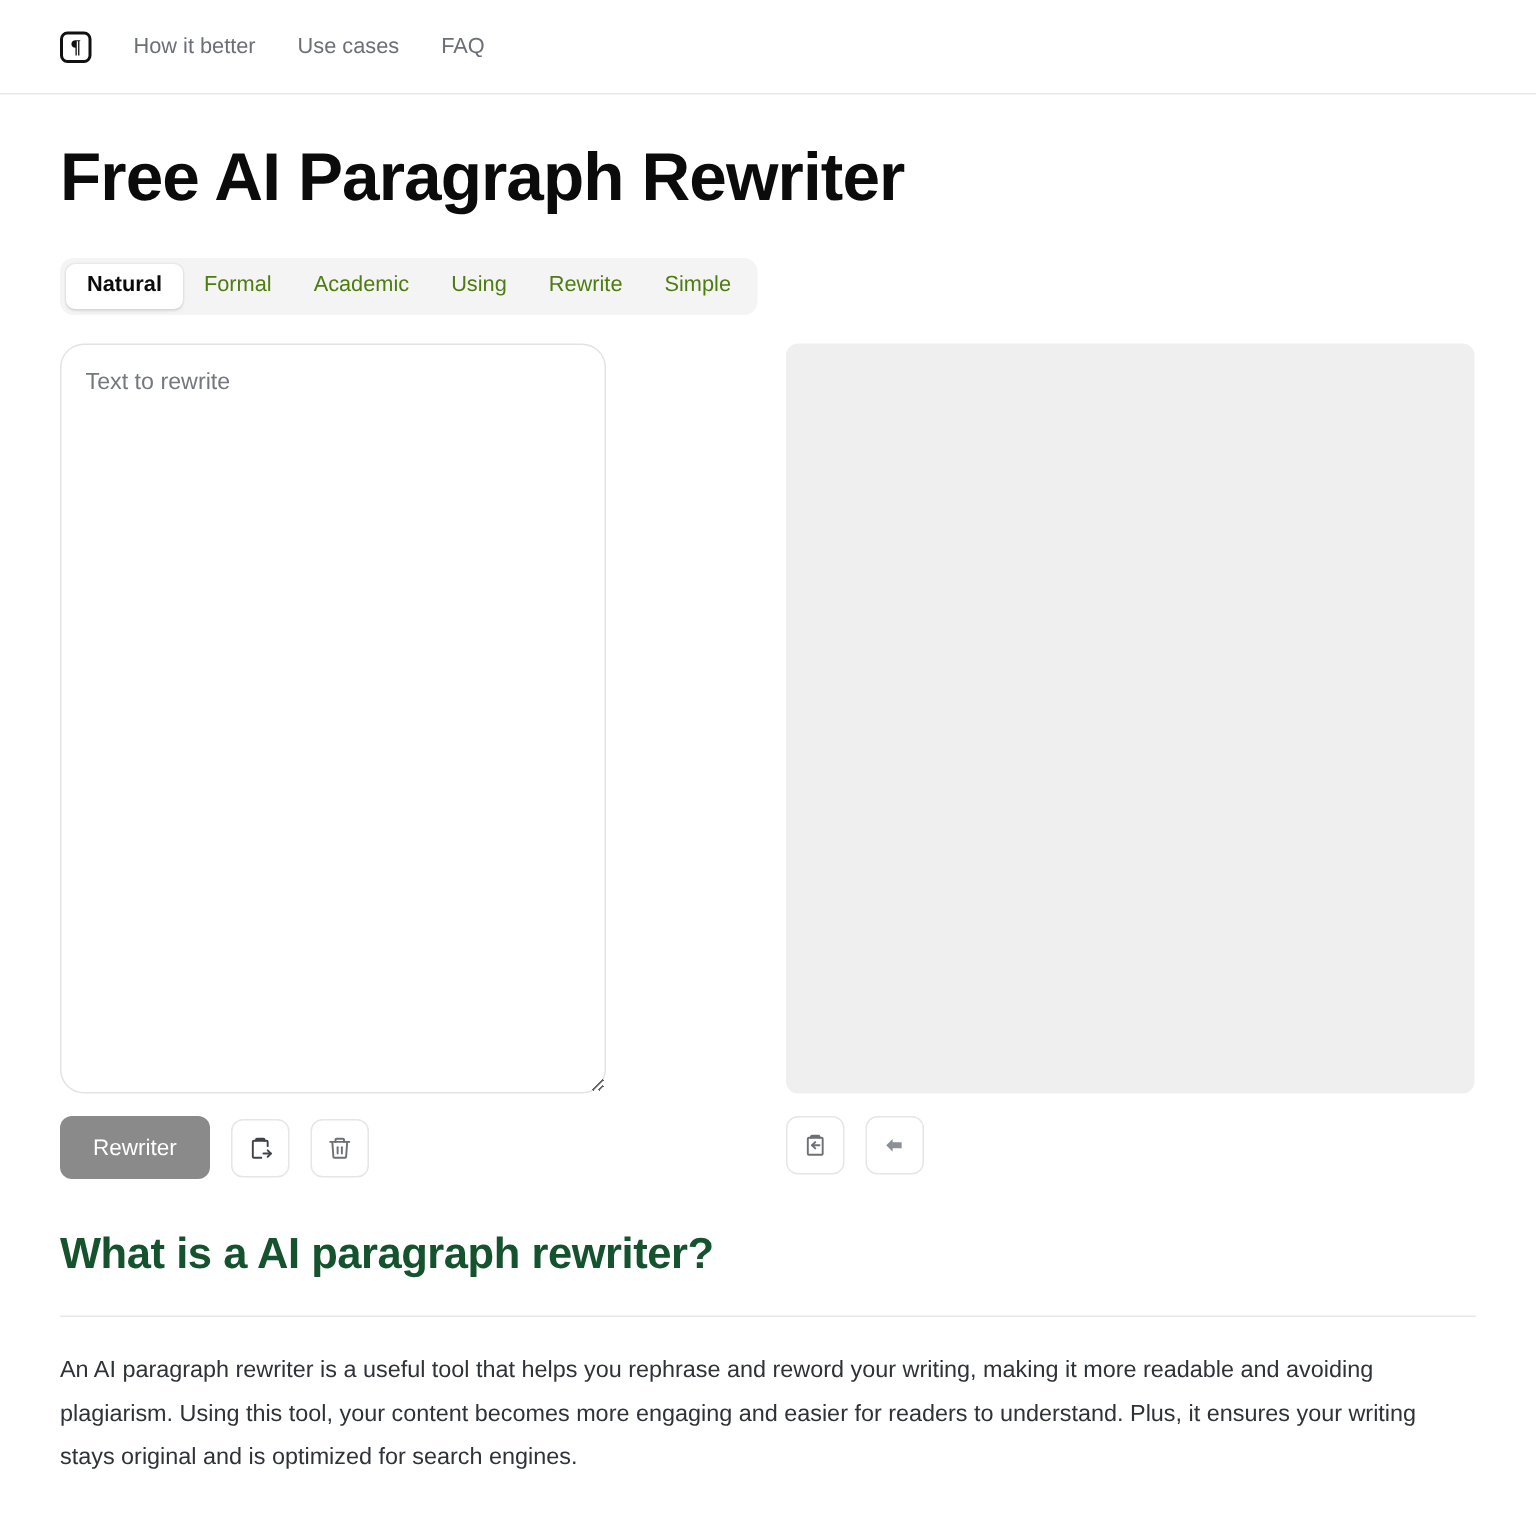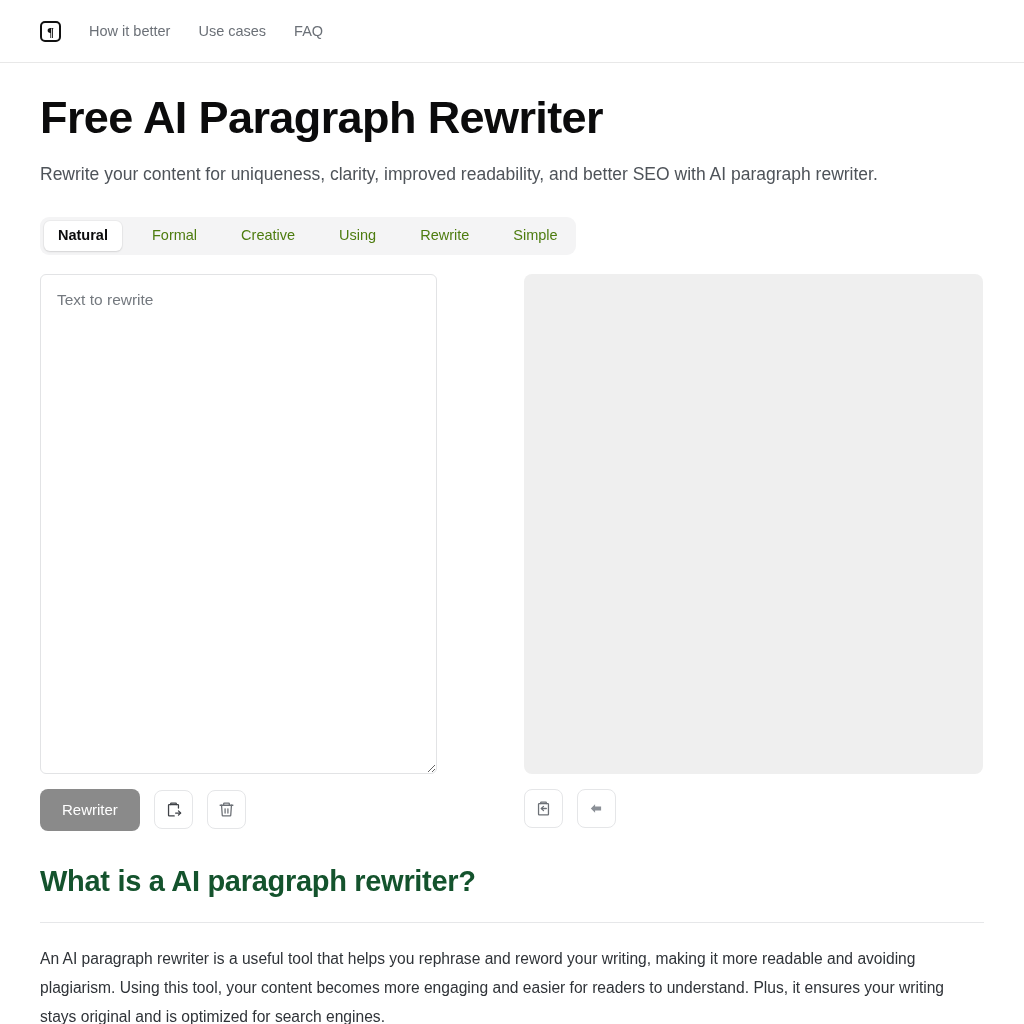--- a/index.html
+++ b/index.html
@@ -72,21 +72,21 @@
   }
 
   
   .tabs {
     display: inline-flex;
     align-items: center;
     background: #f4f4f5;
     border-radius: 9px;
     padding: 4px;
     margin-top: 28px;
-    gap: 16px;
+    gap: 0px;
   }
   .tab {
     font-size: 14.5px;
     color: #4d7c0f;
     padding: 7px 14px;
     border-radius: 6px;
     cursor: pointer;
     line-height: 1.1;
     white-space: nowrap;
     background: transparent;
@@ -105,24 +105,24 @@
     display: flex;
     gap: 25px;
     margin-top: 19px;
     align-items: flex-start;
   }
   .editor-col {
     width: 459px;
     flex: 0 0 459px;
   }
   .input-area {
-    width: 397px;
+    width: 364px;
     height: 500px;
     border: 1px solid #e2e3e5;
-    border-radius: 6px;
+    border-radius: 16px;
     padding: 16px 16px;
     font-size: 15.5px;
     font-family: inherit;
     color: #0b0b0c;
     resize: vertical;
     outline: none;
     display: block;
     background: #fff;
   }
   .input-area::placeholder { color: #74797f; }
@@ -210,27 +210,26 @@
   <nav class="nav-links">
     <a class="nav-link">How it better</a>
     <a class="nav-link">Use cases</a>
     <a class="nav-link">FAQ</a>
   </nav>
 </header>
 
 <main class="page">
 
   <h1 class="page-title">Free AI Paragraph Rewriter</h1>
-  <p class="page-subtitle">Rewrite your content for uniqueness, clarity, improved readability, and better SEO with AI paragraph rewriter.</p>
 
   
   <div class="tabs">
     <button class="tab active">Natural</button>
     <button class="tab">Formal</button>
-    <button class="tab">Creative</button>
+    <button class="tab">Academic</button>
     <button class="tab">Using</button>
     <button class="tab">Rewrite</button>
     <button class="tab">Simple</button>
   </div>
 
   
   <div class="editor-row">
 
     <div class="editor-col">
       <textarea class="input-area" placeholder="Text to rewrite" style=""></textarea>

